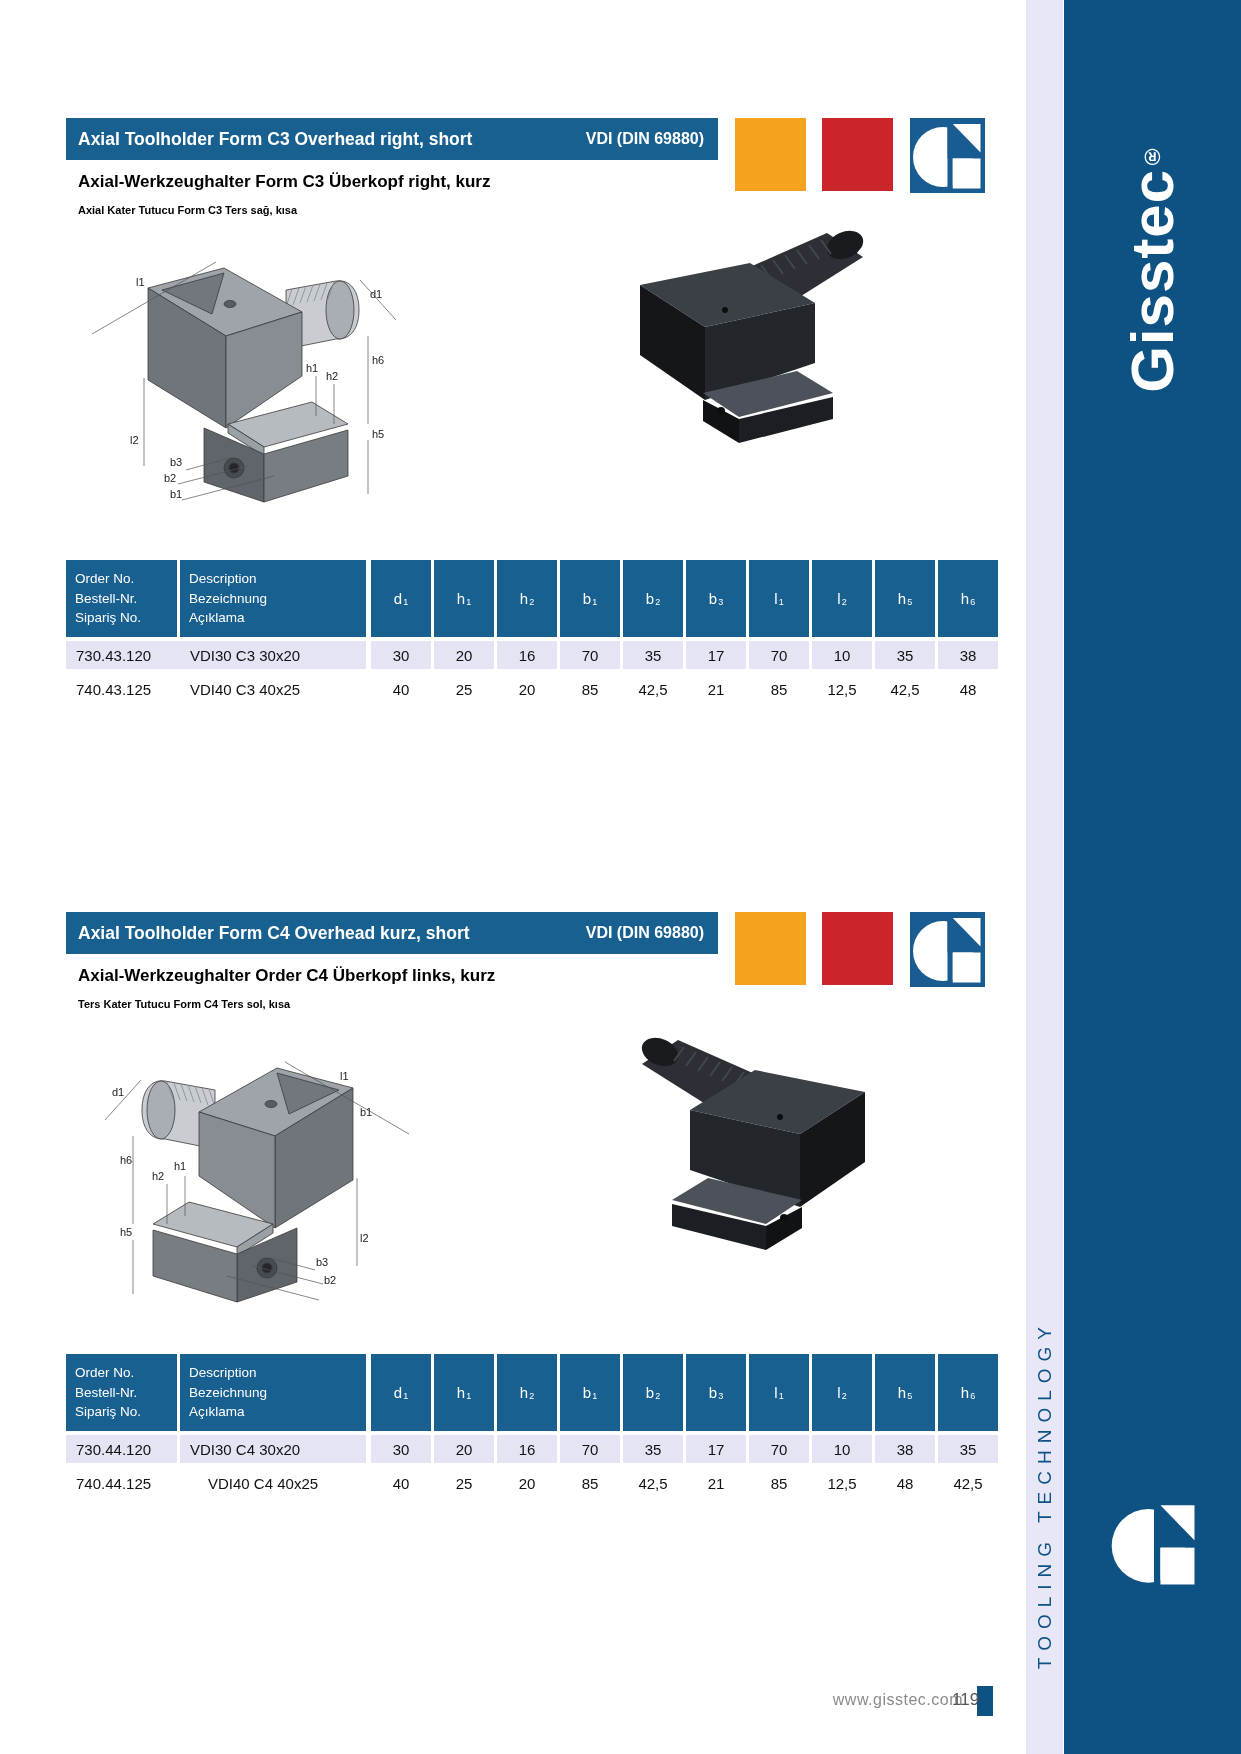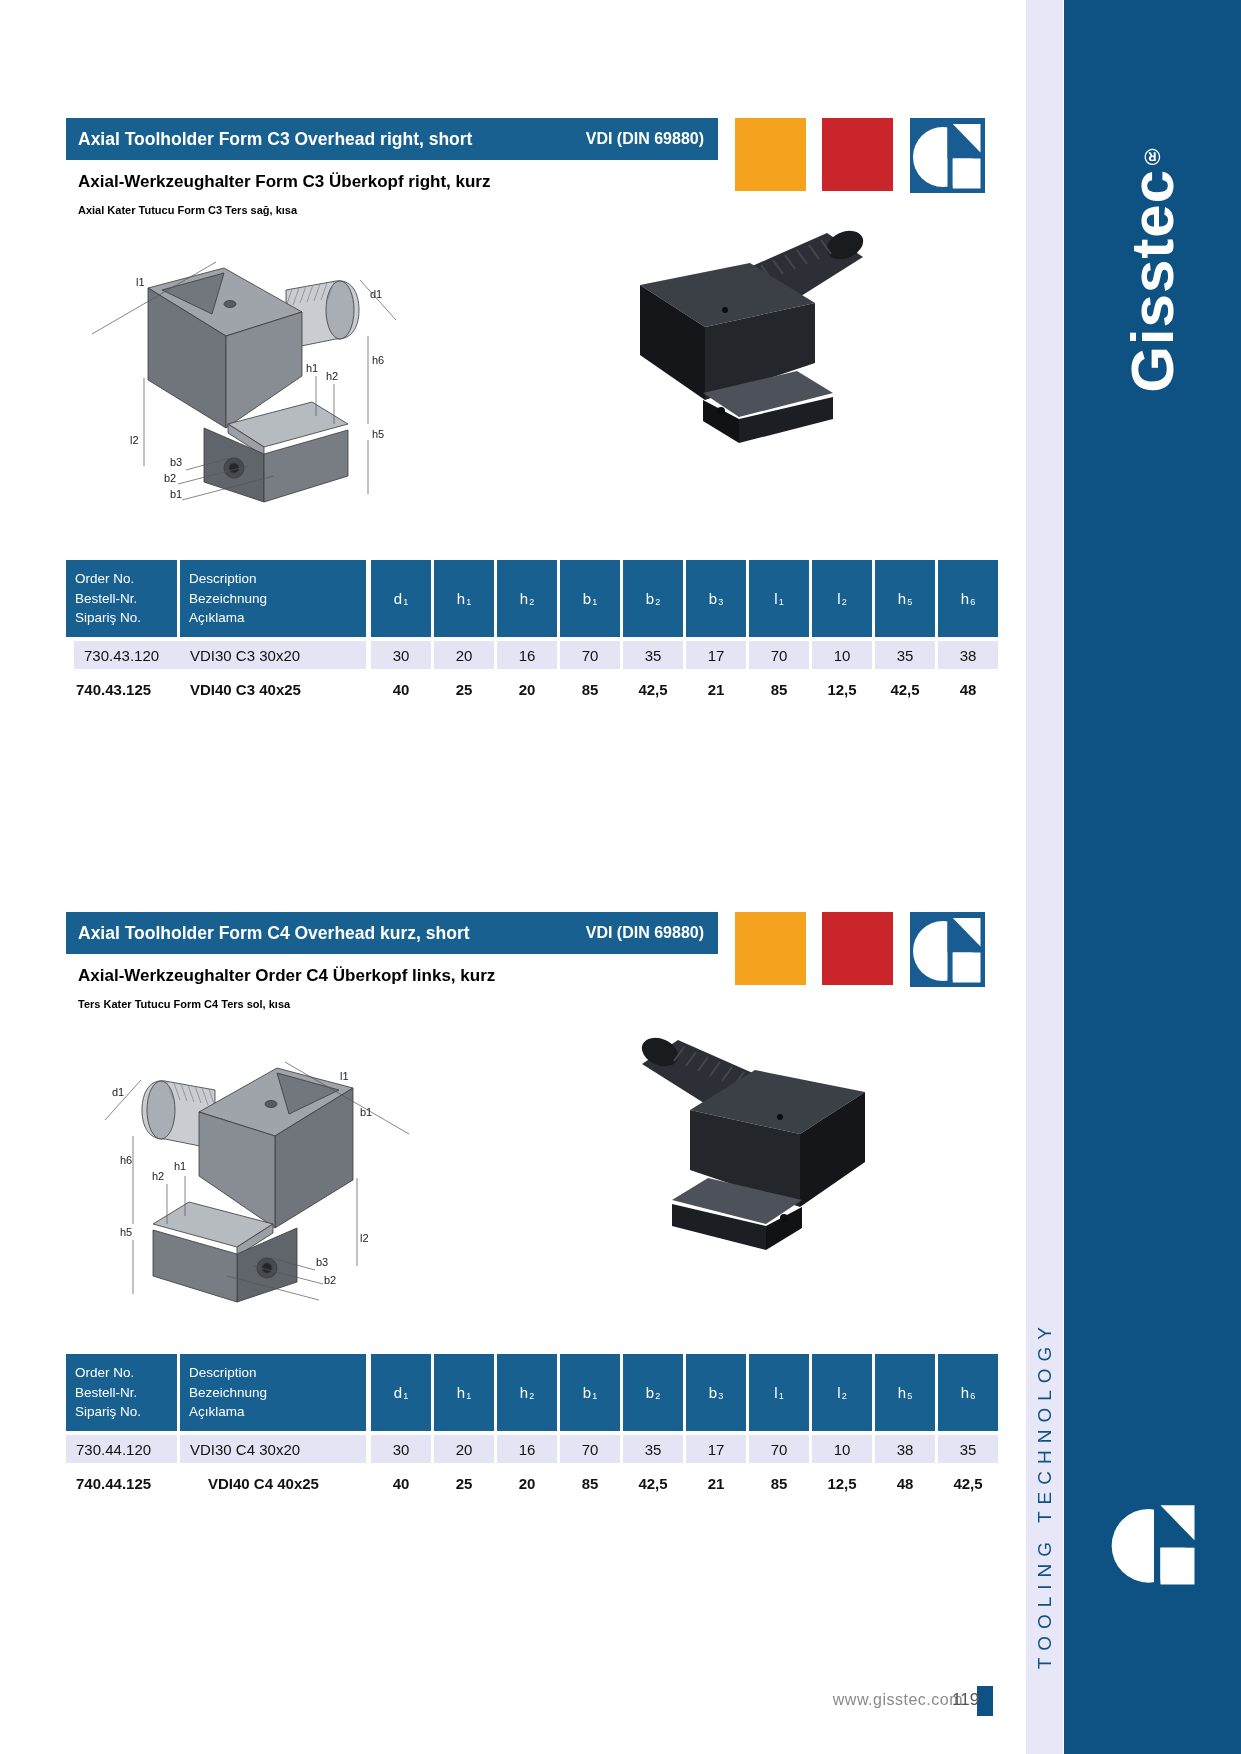--- a/index.html
+++ b/index.html
@@ -37,21 +37,21 @@
   .tbl{position:absolute;left:66px;top:560px;width:932px;height:150px;}
   .th{position:absolute;top:0;height:77px;background:#176090;color:#fff;box-sizing:border-box;}
   .th.main{padding:9px 0 0 9px;font-size:13.5px;line-height:1.45;}
   .th.dim{width:60px;display:flex;align-items:center;justify-content:center;font-size:15px;}
   .th.dim sub{font-size:9px;margin-left:1px;transform:translateY(3px);}
   .td{position:absolute;height:28px;display:flex;align-items:center;font-size:15px;color:#111;
       box-sizing:border-box;}
   .r1 .td{background:#E4E4F5;}
   .td.num{width:60px;justify-content:center;}
   .td.left{padding-left:10px;}
-  .rowtop1{top:81px;} .rowtop2{top:115px;font-weight:bold;}
+  .rowtop1{top:81px;} .rowtop2{top:115px;}
 
   
   .foot-site{position:absolute;left:700px;top:1691px;width:263px;text-align:right;
       font-size:16px;color:#8a8a8a;letter-spacing:0.5px;}
   .foot-block{position:absolute;left:977px;top:1686px;width:16px;height:30px;background:#0D5283;}
   .foot-num{position:absolute;left:952px;top:1690px;font-size:17px;color:#555;}
 
   svg text{font-family:"Liberation Sans",sans-serif;font-size:11px;fill:#222;}
 </style>
 </head>
@@ -194,21 +194,21 @@
     <div class="th dim" style="left:809px">
         <span>h</span>
         <sub>5</sub>
       </div>
     <div class="th dim" style="left:872px">
         <span>h</span>
         <sub>6</sub>
       </div>
 
     <div class="r1">
-      <div class="td left rowtop1" style="left:8px;width:127px">730.43.120</div>
+      <div class="td left rowtop1" style="left:0;width:127px">730.43.120</div>
       <div class="td left rowtop1" style="left:114px;width:186px">VDI30 C3 30x20</div>
       <div class="td num rowtop1" style="left:305px">30</div>
       <div class="td num rowtop1" style="left:368px">20</div>
       <div class="td num rowtop1" style="left:431px">16</div>
       <div class="td num rowtop1" style="left:494px">70</div>
       <div class="td num rowtop1" style="left:557px">35</div>
       <div class="td num rowtop1" style="left:620px">17</div>
       <div class="td num rowtop1" style="left:683px">70</div>
       <div class="td num rowtop1" style="left:746px">10</div>
       <div class="td num rowtop1" style="left:809px">35</div>

